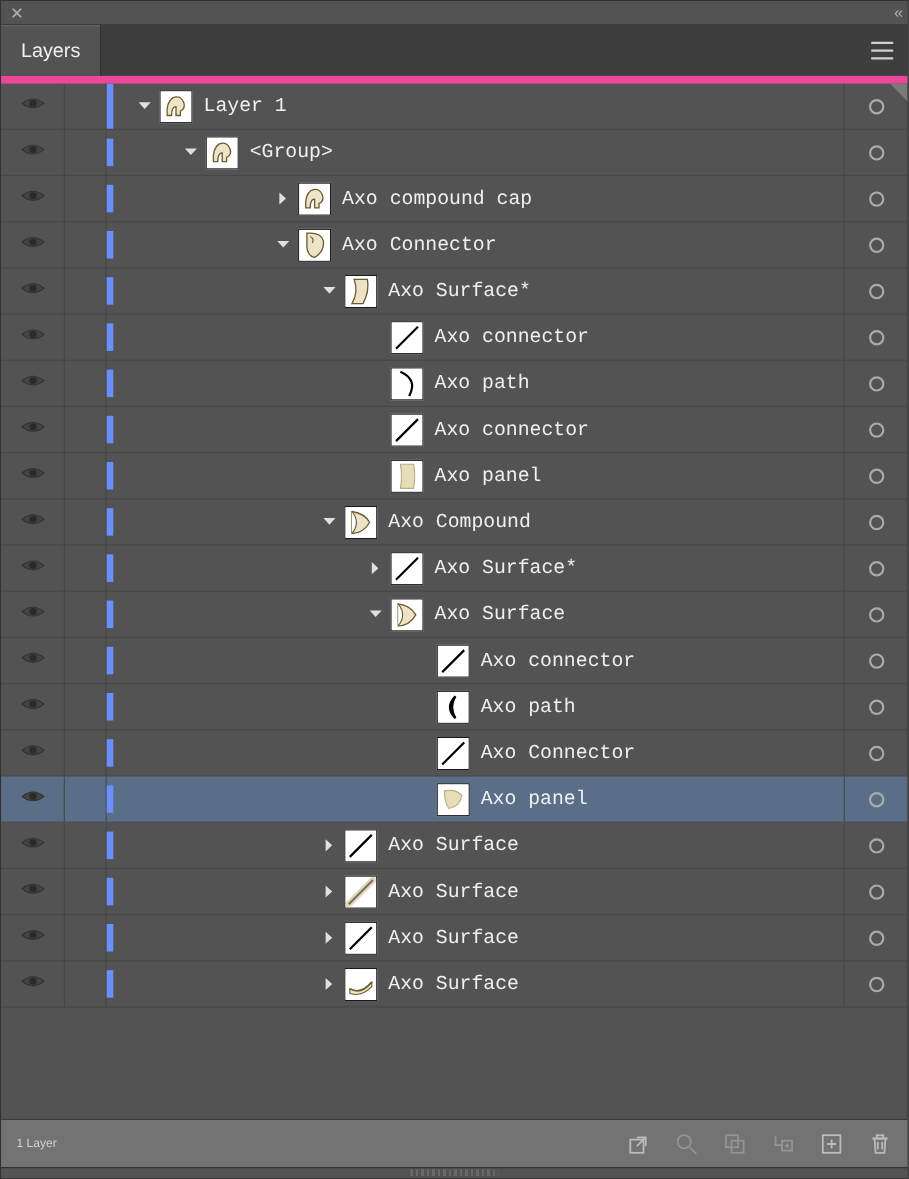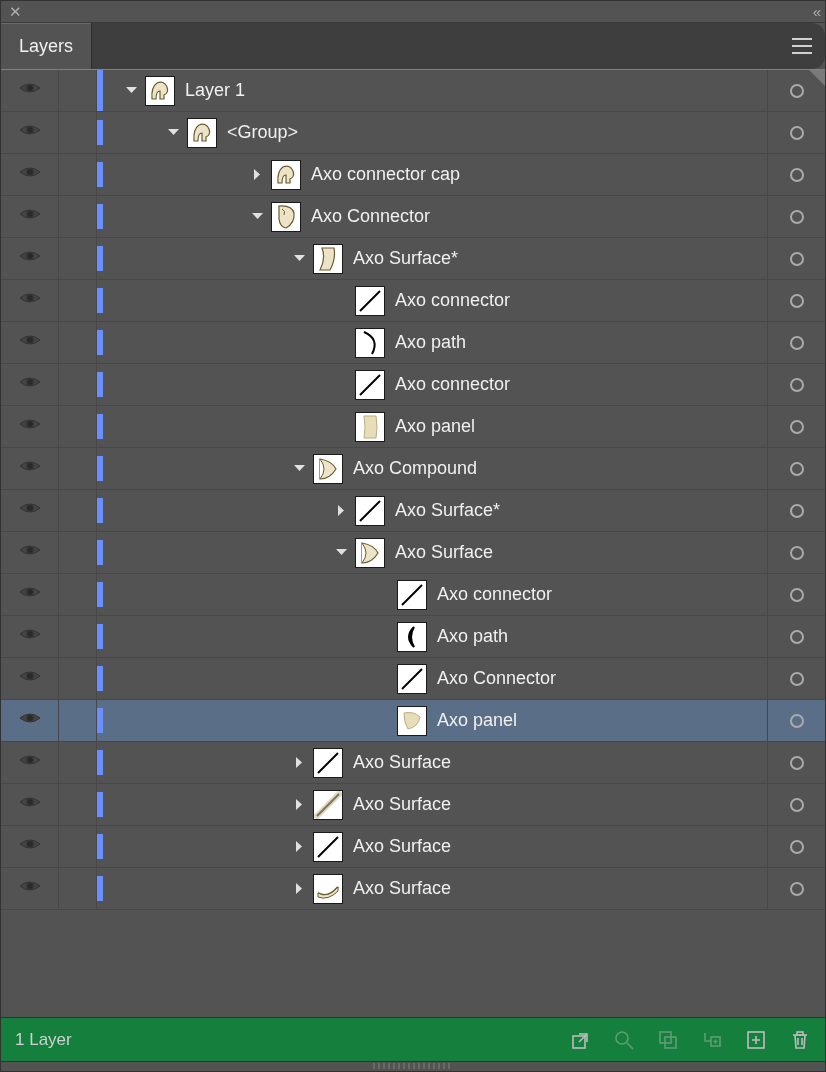--- a/index.html
+++ b/index.html
@@ -32,21 +32,20 @@
     color: #b0b0b0;
   }
   .titlebar .close { font-size: 15px; cursor: default; }
   .titlebar .collapse { font-size: 15px; letter-spacing: -4px; }
   .tabbar {
     height: 46px;
     background: #3e3e3e;
     display: flex;
     align-items: stretch;
     padding-left: 0;
-    border-radius: 13px;
   }
   .tab {
     background: #535353;
     color: #f0f0f0;
     padding: 0 18px;
     display: flex;
     align-items: center;
     font-size: 18px;
     height: 46px;
     border-right: 1px solid #2f2f2f;
@@ -63,22 +62,23 @@
     width: 46px;
     display: flex;
     align-items: center;
     justify-content: center;
     color: #d0d0d0;
   }
   .hamburger svg { width: 22px; height: 18px; }
   .tree {
     flex: 1;
     overflow: hidden;
-    border-top: 1px solid #ec4899;
+    border-top: 7px solid #ec4899;
     position: relative;
+    font-family: Liberation Mono, monospace;
   }
   .row {
     height: 42px;
     display: flex;
     align-items: center;
     border-bottom: 1px solid #474747;
   }
   .row.selected {
     background: #5a6f87;
   }
@@ -157,23 +157,23 @@
     height: 14px;
     border-radius: 50%;
     border: 2px solid #aaaaaa;
   }
   .footer {
     height: 44px;
     border-top: 1px solid #2f2f2f;
     display: flex;
     align-items: center;
     padding: 0 14px;
-    background: #15803d;
+    background: #737373;
     color: #d0d0d0;
-    font-size: 17px;
+    font-size: 11px;
   }
   .footer-spacer { flex: 1; }
   .footer-icons { display: flex; gap: 22px; align-items: center; }
   .footer-icons .fi { width: 22px; height: 22px; display:flex; align-items:center; justify-content:center; color:#bcbcbc; }
   .footer-icons .fi.dim { opacity: .45; }
   .footer-icons svg { width: 20px; height: 20px; fill: none; stroke: currentColor; stroke-width: 1.6; }
   .notch {
     height: 10px;
     background: #535353;
     border-top: 1px solid #2f2f2f;
@@ -279,21 +279,21 @@
           <div class="disclosure">
             <svg viewBox="0 0 13 13">
               <use href="#chev-right"></use>
             </svg>
           </div>
           <div class="thumb">
             <svg viewBox="0 0 28 28">
               <use href="#th-a"></use>
             </svg>
           </div>
-          <span class="label">Axo connector cap</span>
+          <span class="label">Axo compound cap</span>
         </div>
         <div class="sel-col">
           <span class="ring"></span>
         </div>
       </div>
       <div class="row">
         <div class="vis-col">
           <span class="eye"><svg viewBox="0 0 24 16">
               <use href="#eye-shape"></use>
             </svg></span>

